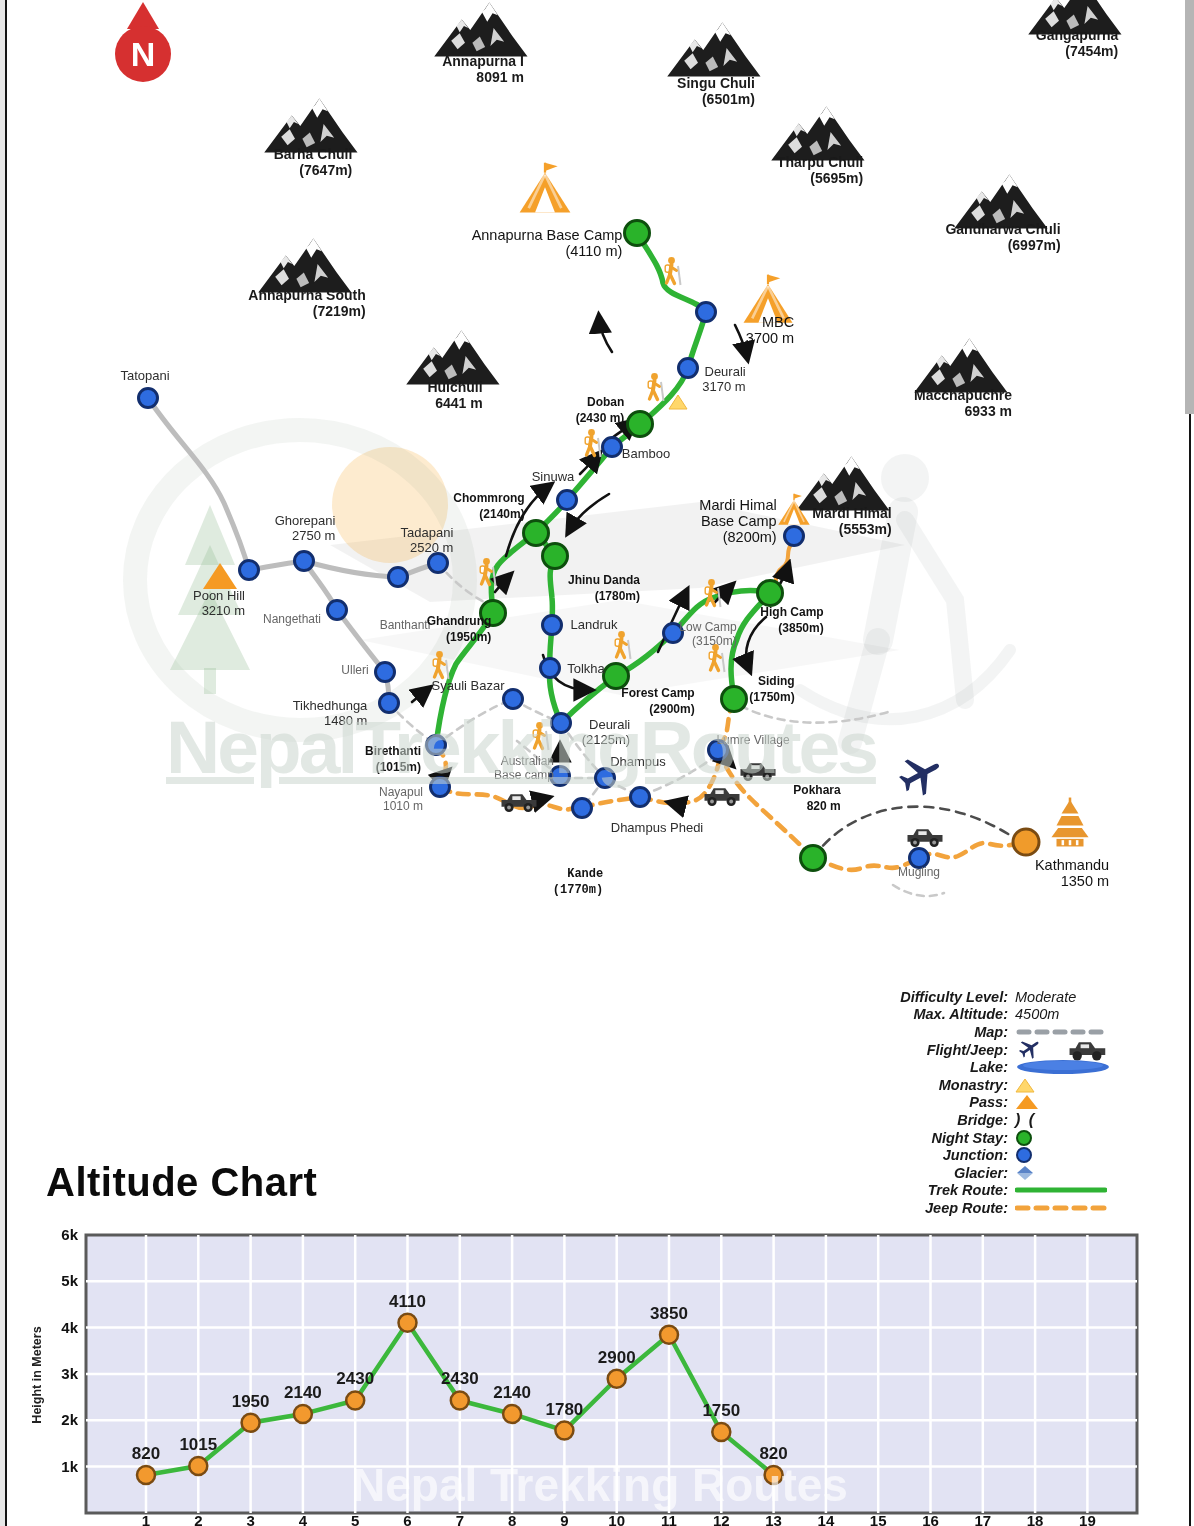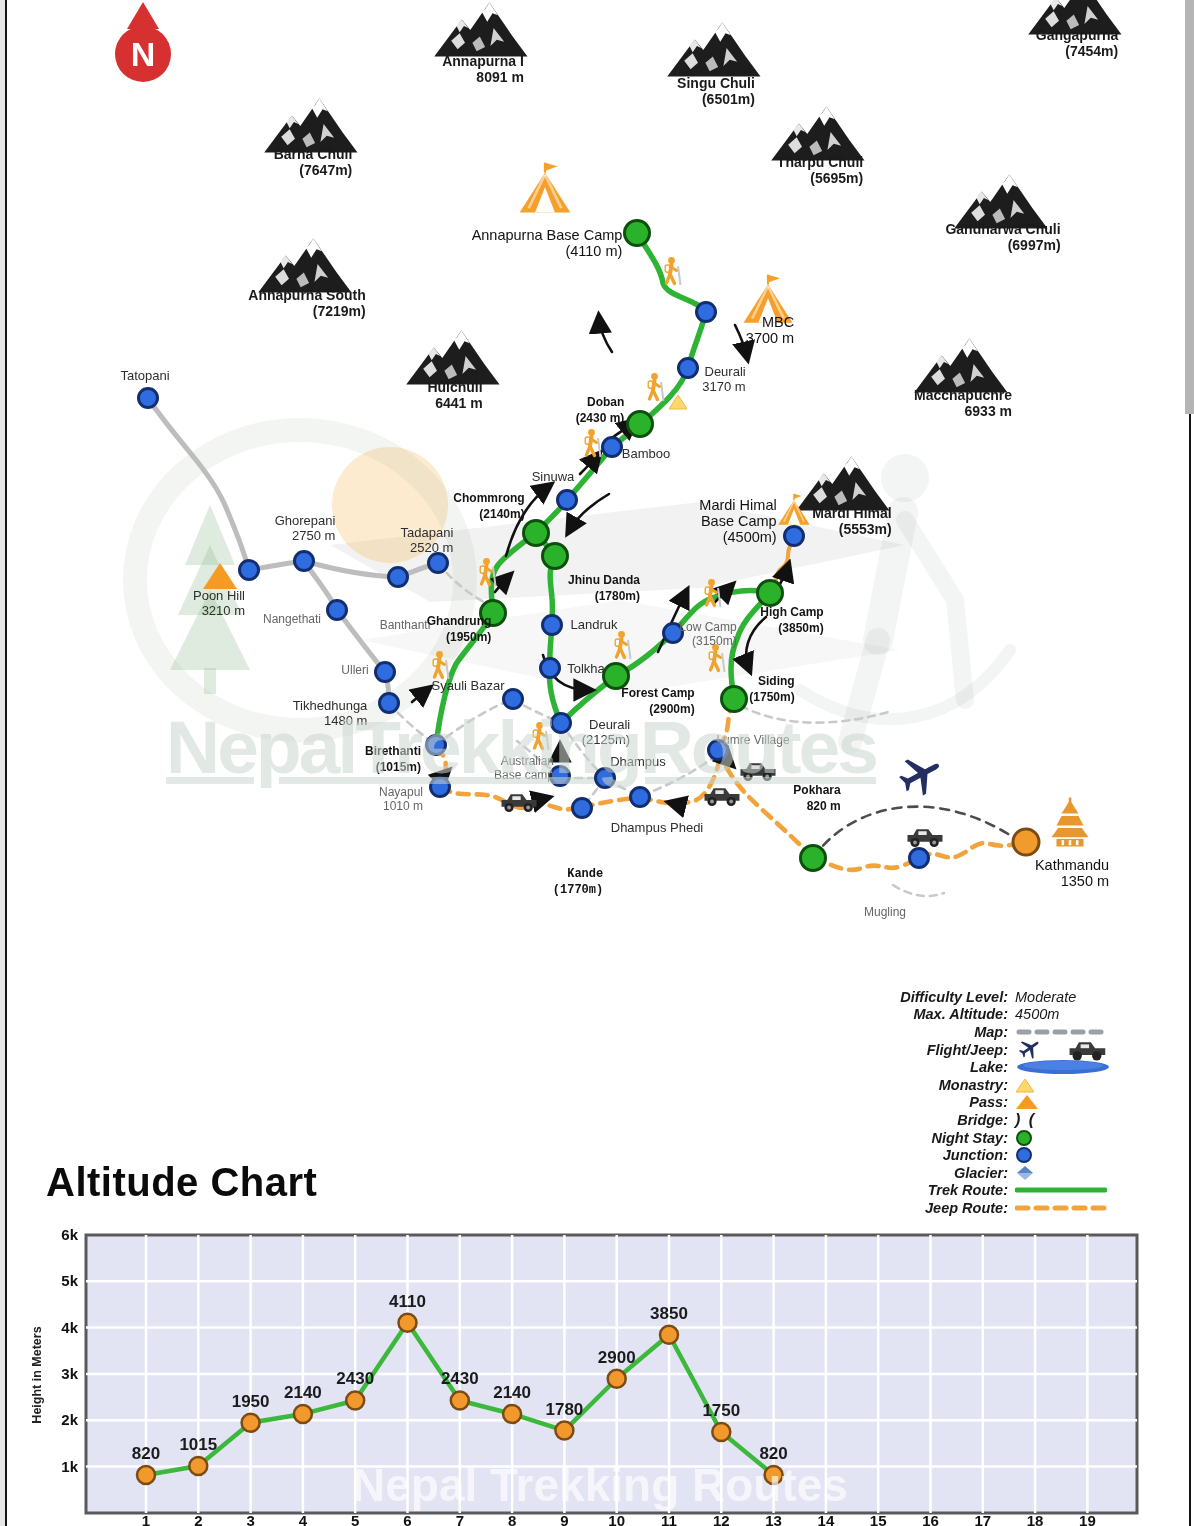--- a/index.html
+++ b/index.html
@@ -353,21 +353,21 @@
     <div class="lbl mtn" style="left: 1077px; top: 43px;"><span>Gangapurna</span><br><span>(7454m)</span></div>
     <div class="lbl mtn" style="left: 313px; top: 162px;"><span>Barha Chuli</span><br><span>(7647m)</span></div>
     <div class="lbl mtn" style="left: 820px; top: 170px;"><span>Tharpu Chuli</span><br><span>(5695m)</span></div>
     <div class="lbl mtn" style="left: 1003px; top: 237px;"><span>Gandharwa Chuli</span><br><span>(6997m)</span></div>
     <div class="lbl mtn" style="left: 307px; top: 303px;"><span>Annapurna South</span><br><span>(7219m)</span></div>
     <div class="lbl mtn" style="left: 455px; top: 395px;"><span>Huichuli</span><br><span>6441 m</span></div>
     <div class="lbl mtn" style="left: 963px; top: 403px;"><span>Macchapuchre</span><br><span>6933 m</span></div>
     <div class="lbl mtn" style="left: 852px; top: 521px;"><span>Mardi Himal</span><br><span>(5553m)</span></div>
     <div class="lbl tent" style="left: 547px; top: 243px;"><span>Annapurna Base Camp</span><br><span>(4110 m)</span></div>
     <div class="lbl tent" style="left: 770px; top: 330px;"><span>MBC</span><br><span>3700 m</span></div>
-    <div class="lbl tent" style="left: 738px; top: 521px;"><span>Mardi Himal</span><br><span>Base Camp</span><br><span>(4500m)</span></div>
+    <div class="lbl tent" style="left: 738px; top: 521px;"><span>Mardi Himal</span><br><span>Base Camp</span><br><span>(8200m)</span></div>
     <div class="lbl tent" style="left: 1072px; top: 873px;"><span>Kathmandu</span><br><span>1350 m</span></div>
     <div class="lbl" style="left: 219px; top: 603px;"><span>Poon Hill</span><br><span>3210 m</span></div>
     <div class="lbl" style="left: 724px; top: 379px;"><span>Deurali</span><br><span>3170 m</span></div>
     <div class="lbl bold" style="left: 600px; top: 410px;"><span>Doban</span><br><span>(2430 m)</span></div>
     <div class="lbl" style="left: 646px; top: 453px;"><span>Bamboo</span></div>
     <div class="lbl" style="left: 553px; top: 476px;"><span>Sinuwa</span></div>
     <div class="lbl bold" style="left: 489px; top: 506px;"><span>Chommrong</span><br><span>(2140m)</span></div>
     <div class="lbl bold" style="left: 604px; top: 564px; margin-top: 24px;"><span>Jhinu Danda</span><br><span>(1780m)</span></div>
     <div class="lbl" style="left: 145px; top: 375px;"><span>Tatopani</span></div>
     <div class="lbl" style="left: 305px; top: 528px;"><span>Ghorepani</span><br><span>2750 m</span></div>
@@ -386,21 +386,21 @@
     <div class="lbl" style="left: 606px; top: 732px;"><span>Deurali</span><br><span>(2125m)</span></div>
     <div class="lbl" style="left: 468px; top: 685px;"><span>Syauli Bazar</span></div>
     <div class="lbl bold" style="left: 393px; top: 759px;"><span>Birethanti</span><br><span>(1015m)</span></div>
     <div class="lbl small" style="left: 401px; top: 799px;"><span>Nayapul</span><br><span>1010 m</span></div>
     <div class="lbl small" style="left: 524px; top: 768px;"><span>Australian</span><br><span>Base camp</span></div>
     <div class="lbl" style="left: 638px; top: 761px;"><span>Dhampus</span></div>
     <div class="lbl bold" style="left: 578px; top: 882px; font-family: Liberation Mono, monospace;"><span>Kande</span><br><span>(1770m)</span></div>
     <div class="lbl" style="left: 657px; top: 827px;"><span>Dhampus Phedi</span></div>
     <div class="lbl small" style="left: 753px; top: 741px;"><span>Lumre Village</span></div>
     <div class="lbl bold" style="left: 817px; top: 798px;"><span>Pokhara</span><br><span>820 m</span></div>
-    <div class="lbl small" style="left: 885px; top: 873px; margin-top: 40px;"><span>Mugling</span></div>
+    <div class="lbl small" style="left: 919px; top: 873px;"><span>Mugling</span></div>
   </div>
 
 <div id="compass">
   <div class="tri"></div>
   <div class="circ">N</div>
 </div>
 
 <div id="wm-map">NepalTrekkingRoutes</div>
 <div id="wm-chart">Nepal Trekking Routes</div>
 

